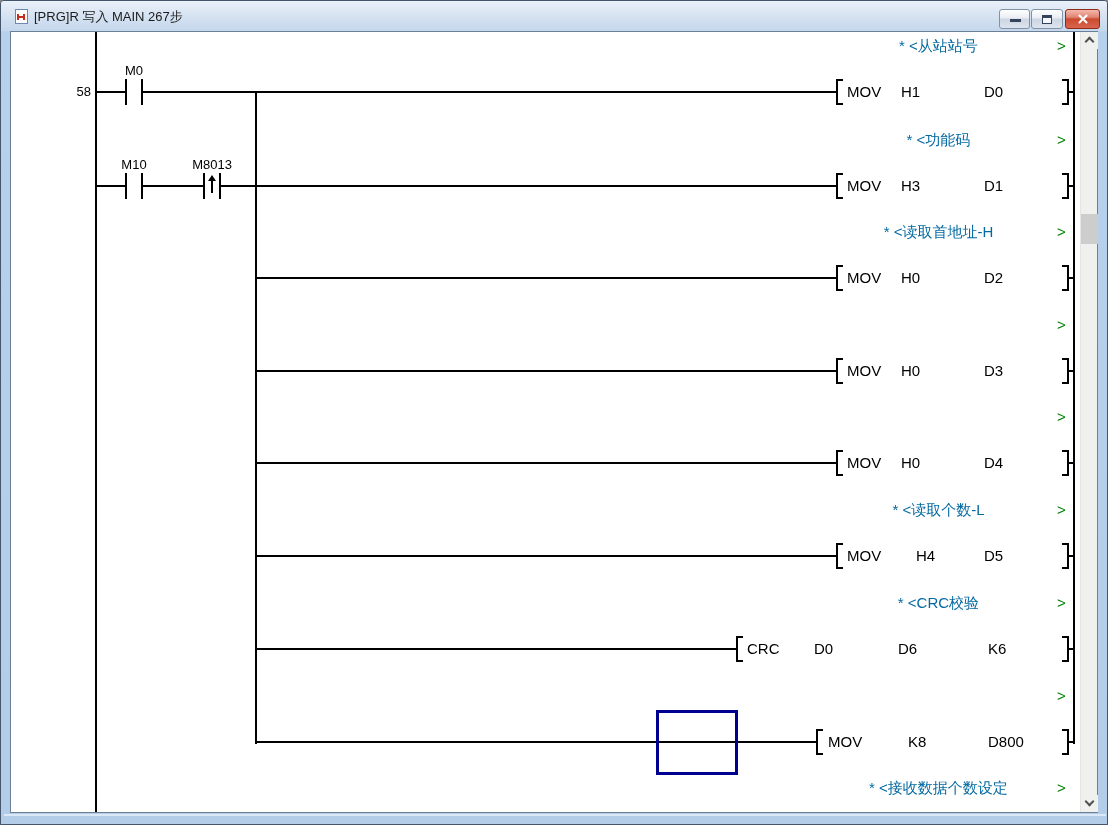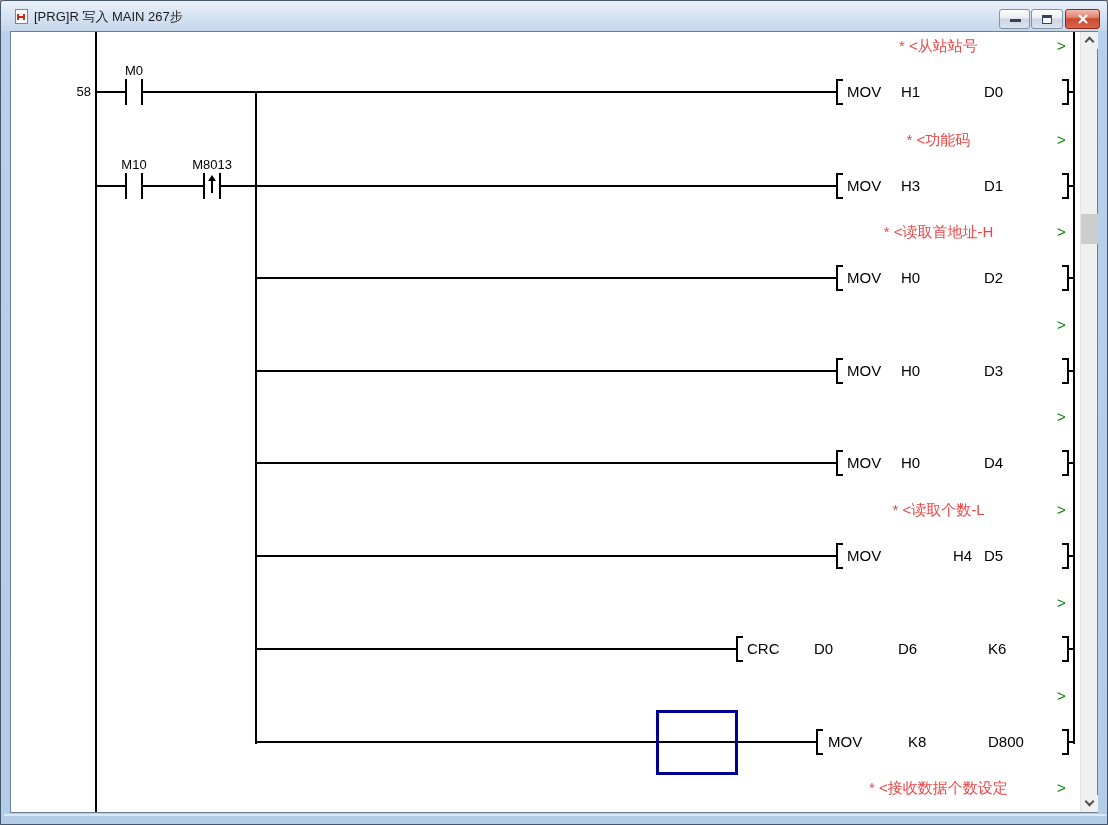--- a/index.html
+++ b/index.html
@@ -28,21 +28,21 @@
   .glyph-max{position:absolute;left:50%;top:5px;width:10px;height:9px;margin-left:-5px;border:1px solid #34445c;border-top:3px solid #34445c;background:#f4f7fb;}
   .glyph-x{position:absolute;left:50%;top:50%;width:12px;height:12px;margin:-6px 0 0 -6px;}
   .glyph-x i{position:absolute;left:5px;top:0;width:2px;height:12px;background:#fff;border-radius:1px;}
   .glyph-x i:first-child{transform:rotate(45deg);}
   .glyph-x i:last-child{transform:rotate(-45deg);}
   
   .content{position:absolute;left:9px;top:30px;width:1088px;height:782px;background:#fff;border:1px solid #6b7f95;}
   .canvas{position:absolute;left:0;top:0;width:1069px;height:780px;background:#fff;overflow:hidden;}
   .wire{position:absolute;height:2px;background:#000;}
   .vline{position:absolute;width:2px;background:#000;}
-  .cmt-text{position:absolute;left:795px;width:265px;height:18px;text-align:center;font-size:15px;color:#ef4444;white-space:nowrap;}
+  .cmt-text{position:absolute;left:795px;width:265px;height:18px;text-align:center;font-size:15px;color:#0369a1;white-space:nowrap;}
   .cmt-close{position:absolute;left:1046px;height:18px;font-size:15px;color:#008000;}
   .itxt{position:absolute;height:18px;line-height:18px;font-size:15px;color:#000;white-space:nowrap;background:#fff;padding:0 2px;}
   .bro{position:absolute;width:7px;height:26px;border-left:2px solid #000;border-top:2px solid #000;border-bottom:2px solid #000;background:#fff;}
   .brc{position:absolute;left:1051px;width:7px;height:26px;border-right:2px solid #000;border-top:2px solid #000;border-bottom:2px solid #000;background:#fff;}
   .tick{position:absolute;left:1057px;width:6px;height:2px;background:#000;}
   .contact{position:absolute;width:18px;height:26px;background:#fff;border-left:2px solid #000;border-right:2px solid #000;}
   .stem{position:absolute;left:6px;top:7px;width:2px;height:13px;background:#000;}
   .ahead{position:absolute;left:3px;top:2px;width:0;height:0;border-left:4px solid transparent;border-right:4px solid transparent;border-bottom:6px solid #000;}
   .dev{position:absolute;width:60px;height:16px;line-height:16px;text-align:center;font-size:13px;color:#000;white-space:nowrap;}
   .step{position:absolute;left:36px;top:52px;width:44px;text-align:right;font-size:13px;color:#000;}
@@ -159,26 +159,27 @@
         <div class="brc" style="top:418px;"></div>
         <div class="tick" style="top:430px;"></div>
       </div>
 
       <div class="cmt-text" style="top:469px;">* &lt;读取个数-L</div>
       <div class="cmt-close" style="top:469px;">&gt;</div>
       <div class="wire" style="left:245px;top:523px;width:580px;"></div>
       <div>
         <div class="bro" style="left:825px;top:511px;"></div>
         <span class="itxt" style="left:834px;top:515px;">MOV</span>
-        <span class="itxt" style="left:940px;top:515px;">H4</span>
+        <span class="itxt" style="left:903px;top:515px;">H4</span>
         <span class="itxt" style="left:971px;top:515px;">D5</span>
         <div class="brc" style="top:511px;"></div>
         <div class="tick" style="top:523px;"></div>
       </div>
 
+      <div class="cmt-text" style="top:562px;">* &lt;CRC校验</div>
       <div class="cmt-close" style="top:562px;">&gt;</div>
       <div class="wire" style="left:245px;top:616px;width:480px;"></div>
       <div>
         <div class="bro" style="left:725px;top:604px;"></div>
         <span class="itxt" style="left:734px;top:608px;">CRC</span>
         <span class="itxt" style="left:801px;top:608px;">D0</span>
         <span class="itxt" style="left:885px;top:608px;">D6</span>
         <span class="itxt" style="left:975px;top:608px;">K6</span>
         <div class="brc" style="top:604px;"></div>
         <div class="tick" style="top:616px;"></div>

